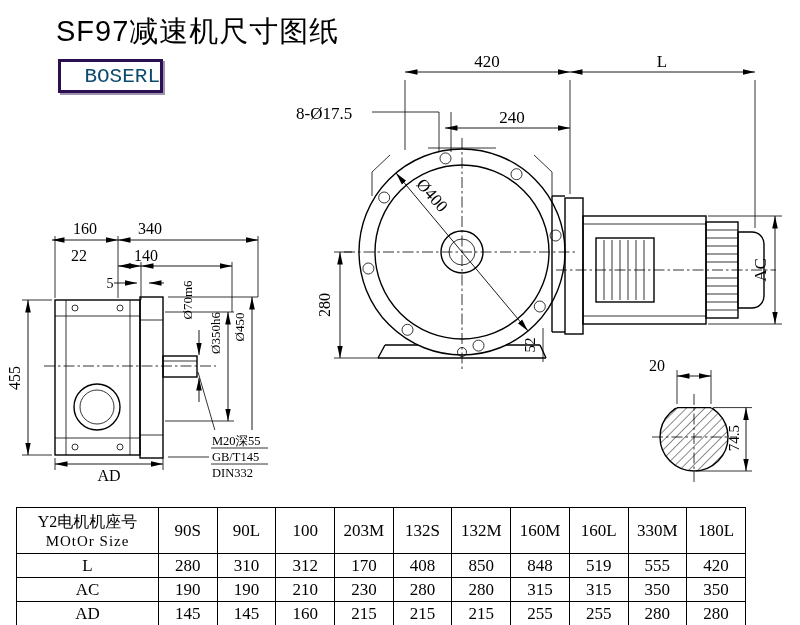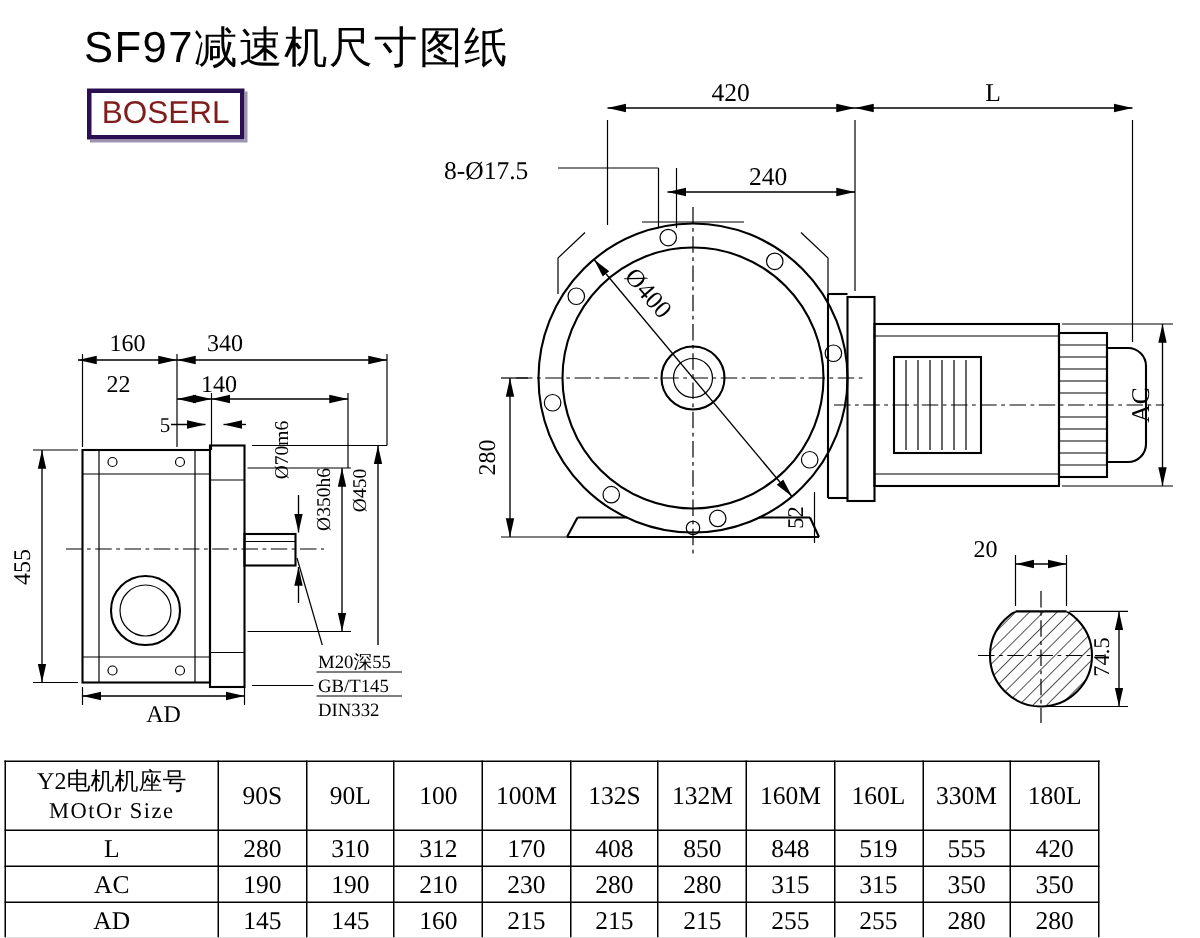--- a/index.html
+++ b/index.html
@@ -2,30 +2,30 @@
 <html><head>
 <meta charset="utf-8">
 <style>
   html,body{margin:0;padding:0;background:#fff}
   .page{position:relative;width:800px;height:625px;background:#fff;overflow:hidden;
         font-family:"Liberation Sans",sans-serif;color:#000}
   .title{position:absolute;left:56px;top:12px;font-size:29px;font-weight:normal;
          letter-spacing:1px;white-space:nowrap}
   .logo{position:absolute;left:58px;top:59px;width:99px;height:28px;
         border:3px solid #2a1050;box-shadow:2px 2px 0 rgba(40,16,80,.45);
-        display:flex;align-items:center;justify-content:center;
-        font-family:Liberation Sans, sans-serif;font-size:21px;color:#7f1d1d}
+        display:flex;align-items:center;justify-content:flex-end;
+        font-family:Liberation Mono, monospace;font-size:21px;color:#0c4a6e}
   svg.draw{position:absolute;left:0;top:0}
   svg text{font-family:"Liberation Serif",serif;fill:#000}
   .ln{stroke:#000;stroke-width:1.4;fill:none}
   .tn{stroke:#000;stroke-width:.8;fill:none}
   .cl{stroke:#000;stroke-width:.8;fill:none;stroke-dasharray:11 3 2.5 3}
   .dm{stroke:#000;stroke-width:.9;fill:none}
   .mask{fill:#fff;stroke:none}
-  .tablewrap{position:absolute;left:3px;top:507px;width:730px;height:118px}
+  .tablewrap{position:absolute;left:16px;top:507px;width:730px;height:118px}
   table{width:100%;height:100%;border-collapse:collapse;table-layout:fixed;
         font-family:"Liberation Serif",serif;border:1.5px solid #000}
   th,td{border:1px solid #000;text-align:center;vertical-align:middle;
         font-weight:normal;font-size:17px;padding:0;overflow:hidden}
   col.first{width:142px}
   tr.hrow{height:46px}
   tr.drow{height:24px}
   .hl1{font-size:16px;line-height:20px}
   .hl2{font-size:15px;line-height:18px;letter-spacing:1px}
 </style>
@@ -269,21 +269,21 @@
       </colgroup>
       <tbody>
         <tr class="hrow">
           <th>
             <div class="hl1">Y2电机机座号</div>
             <div class="hl2">MOtOr Size</div>
           </th>
           <th>90S</th>
           <th>90L</th>
           <th>100</th>
-          <th>100M</th>
+          <th>203M</th>
           <th>132S</th>
           <th>132M</th>
           <th>160M</th>
           <th>160L</th>
           <th>330M</th>
           <th>180L</th>
         </tr>
         <tr class="drow">
           <th>L</th>
           <td>280</td>

